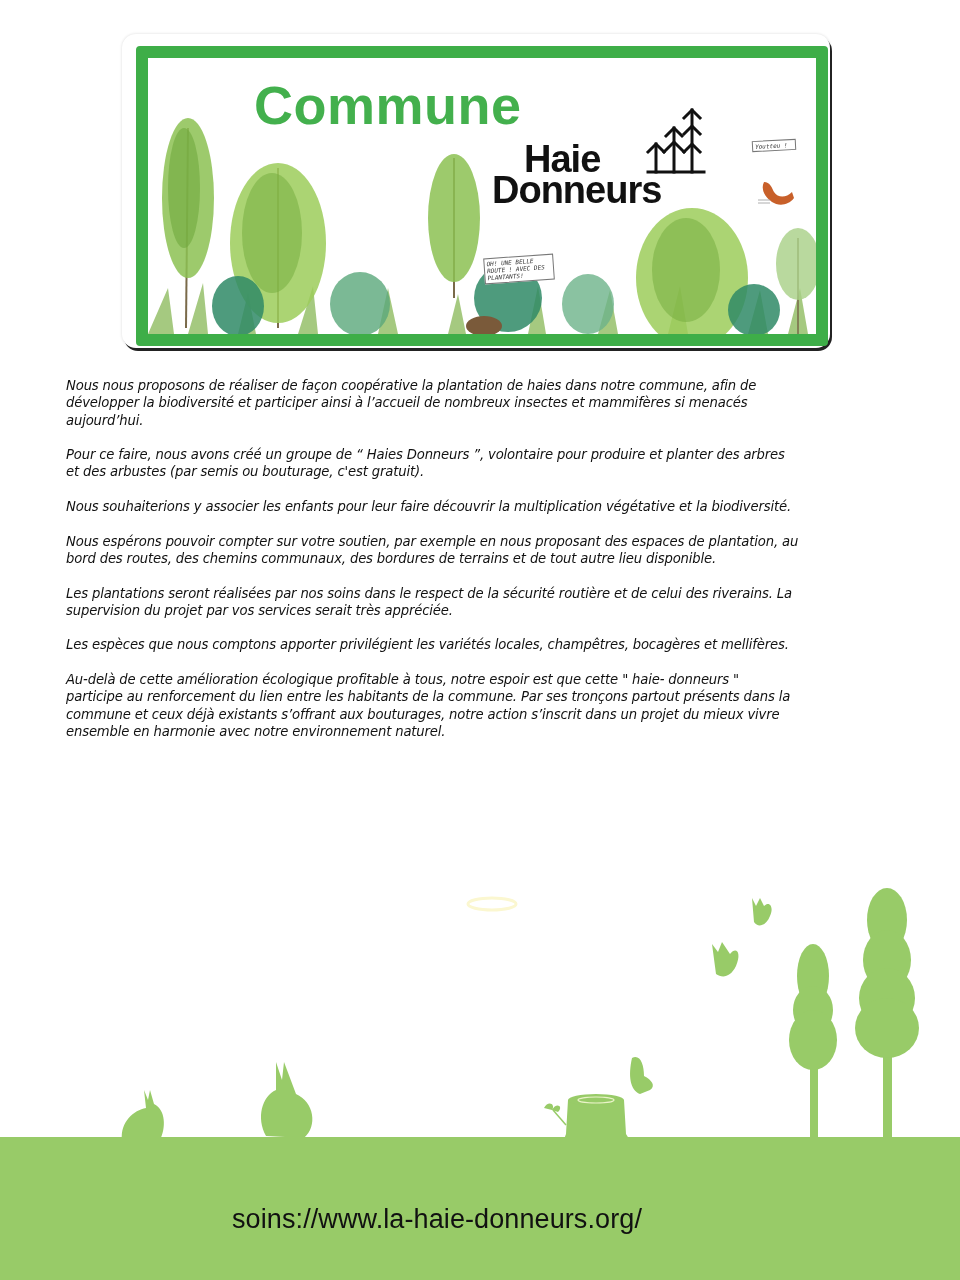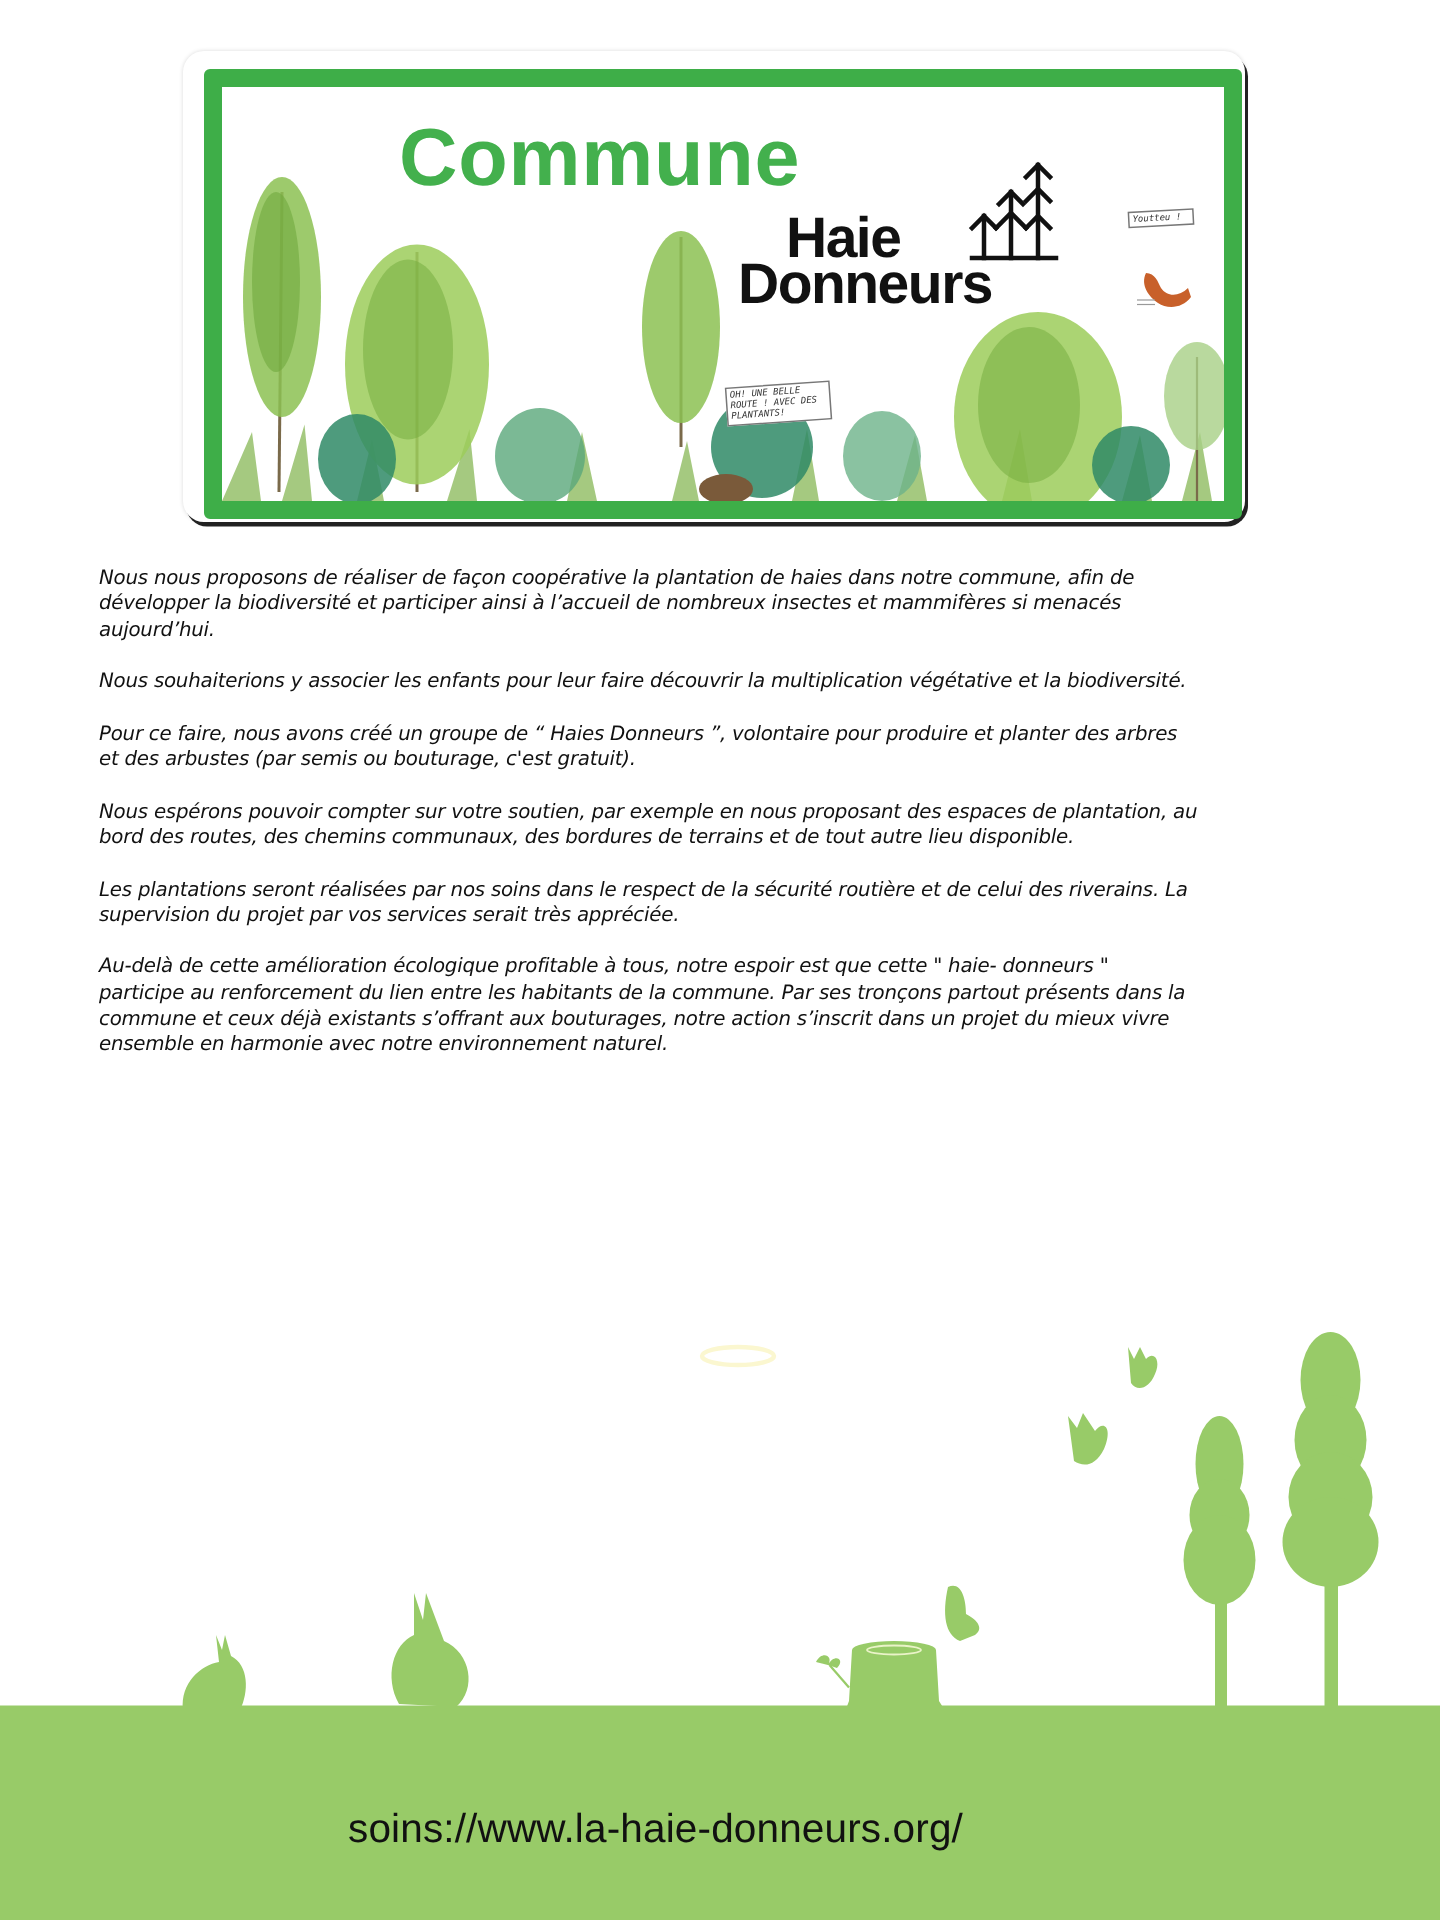--- a/index.html
+++ b/index.html
@@ -4,21 +4,21 @@
   <style>
     html, body { margin:0; padding:0; }
     body { width:960px; height:1280px; position:relative; background:#ffffff; overflow:hidden;
            font-family:"DejaVu Sans", sans-serif; }
     
     .logo-card { position:absolute; left:122px; top:34px; width:708px; height:314px;
                  background:#fff; border-radius:14px;
                  box-shadow: 2px 3px 0 #222, 0 0 3px rgba(0,0,0,0.15); }
     .logo-frame { position:absolute; left:14px; top:12px; width:668px; height:276px;
                   border:12px solid #3eae48; border-radius:4px; background:#fff; overflow:hidden; }
-    .logo-commune { position:absolute; left:118px; top:20px; font-family:"Liberation Sans", sans-serif;
+    .logo-commune { position:absolute; left:106px; top:20px; font-family:"Liberation Sans", sans-serif;
                     font-weight:bold; font-size:54px; color:#43b04d; letter-spacing:0.5px; line-height:1; }
     .logo-haie { position:absolute; left:376px; top:82px; font-family:"Liberation Sans", sans-serif;
                  font-weight:bold; font-size:38px; color:#111; line-height:1; letter-spacing:-1px; }
     .logo-donneurs { position:absolute; left:344px; top:113px; font-family:"Liberation Sans", sans-serif;
                      font-weight:bold; font-size:38px; color:#111; line-height:1; letter-spacing:-1px; }
     .logo-trees-icon { position:absolute; left:496px; top:48px; width:62px; height:72px; }
     .bubble { position:absolute; background:#fff; border:1px solid #777; font-family:"DejaVu Sans Mono", monospace;
               font-size:6px; color:#333; padding:1px 2px; line-height:1.2; font-style:italic; }
     .bubble-left { left:336px; top:198px; width:64px; transform:rotate(-4deg); }
     .bubble-right { left:604px; top:82px; width:38px; transform:rotate(-3deg); }
@@ -93,27 +93,28 @@
       <line x1="0" y1="24" x2="12" y2="24" stroke="#999" stroke-width="0.8"></line>
       <line x1="0" y1="27" x2="12" y2="27" stroke="#999" stroke-width="0.8"></line>
     </svg>
   </div>
 </div>
 
 <div class="letter">
   <p>Nous nous proposons de réaliser de façon coopérative la plantation de haies dans notre commune, afin de
 développer la biodiversité et participer ainsi à l’accueil de nombreux insectes et mammifères si menacés
 aujourd’hui.</p>
-  <p>Nous souhaiterions y associer les enfants pour leur faire découvrir la multiplication végétative et la biodiversité.</p>
   <p>Pour ce faire, nous avons créé un groupe de “ Haies Donneurs ”, volontaire pour produire et planter des arbres
 et des arbustes (par semis ou bouturage, c'est gratuit).</p>
+  <p>Nous souhaiterions y associer les enfants pour leur faire découvrir la multiplication végétative et la biodiversité.</p>
   <p>Nous espérons pouvoir compter sur votre soutien, par exemple en nous proposant des espaces de plantation, au
 bord des routes, des chemins communaux, des bordures de terrains et de tout autre lieu disponible.</p>
   <p>Les plantations seront réalisées par nos soins dans le respect de la sécurité routière et de celui des riverains. La
 supervision du projet par vos services serait très appréciée.</p>
+  <p>Les espèces que nous comptons apporter privilégient les variétés locales, champêtres, bocagères et mellifères.</p>
   <p>Au-delà de cette amélioration écologique profitable à tous, notre espoir est que cette " haie- donneurs "
 participe au renforcement du lien entre les habitants de la commune. Par ses tronçons partout présents dans la
 commune et ceux déjà existants s’offrant aux bouturages, notre action s’inscrit dans un projet du mieux vivre
 ensemble en harmonie avec notre environnement naturel.</p>
 </div>
 
 <svg class="scene" viewBox="0 870 960 410">
   <g fill="#98cb68">
 
     <ellipse cx="492" cy="904" rx="24" ry="6" fill="none" stroke="#fbf7d0" stroke-width="3"></ellipse>

